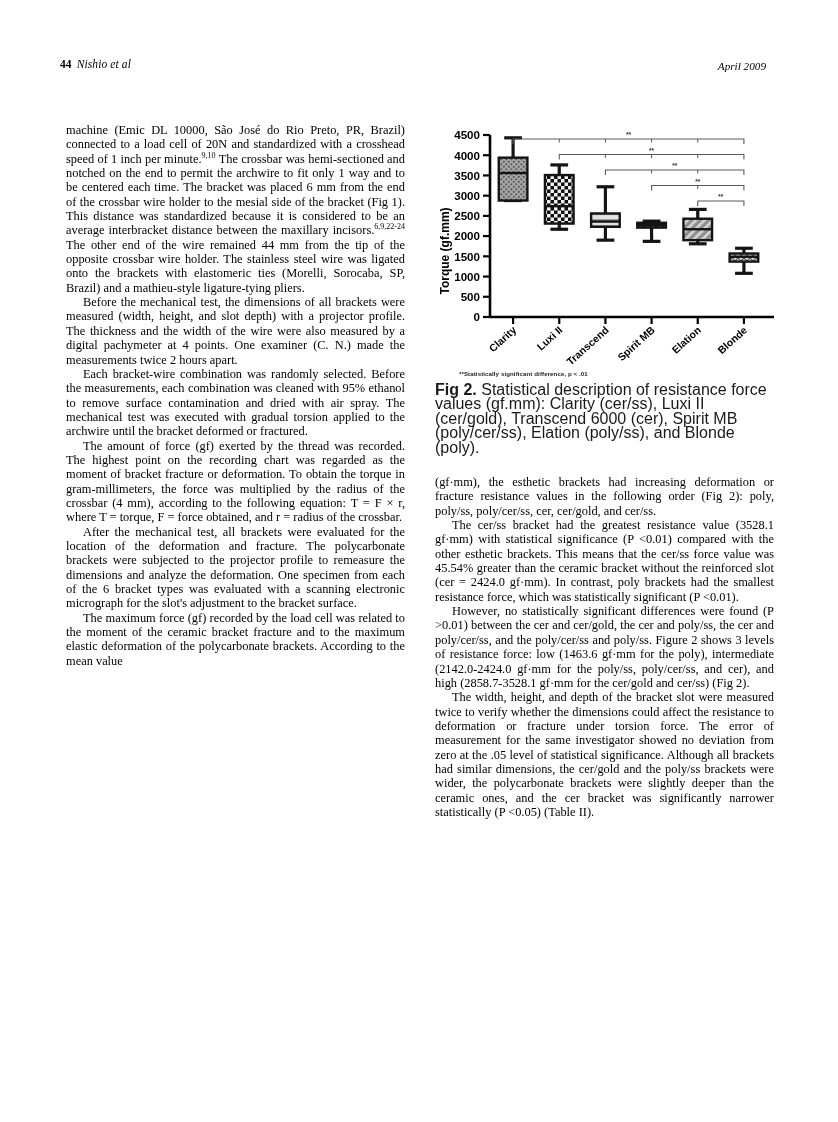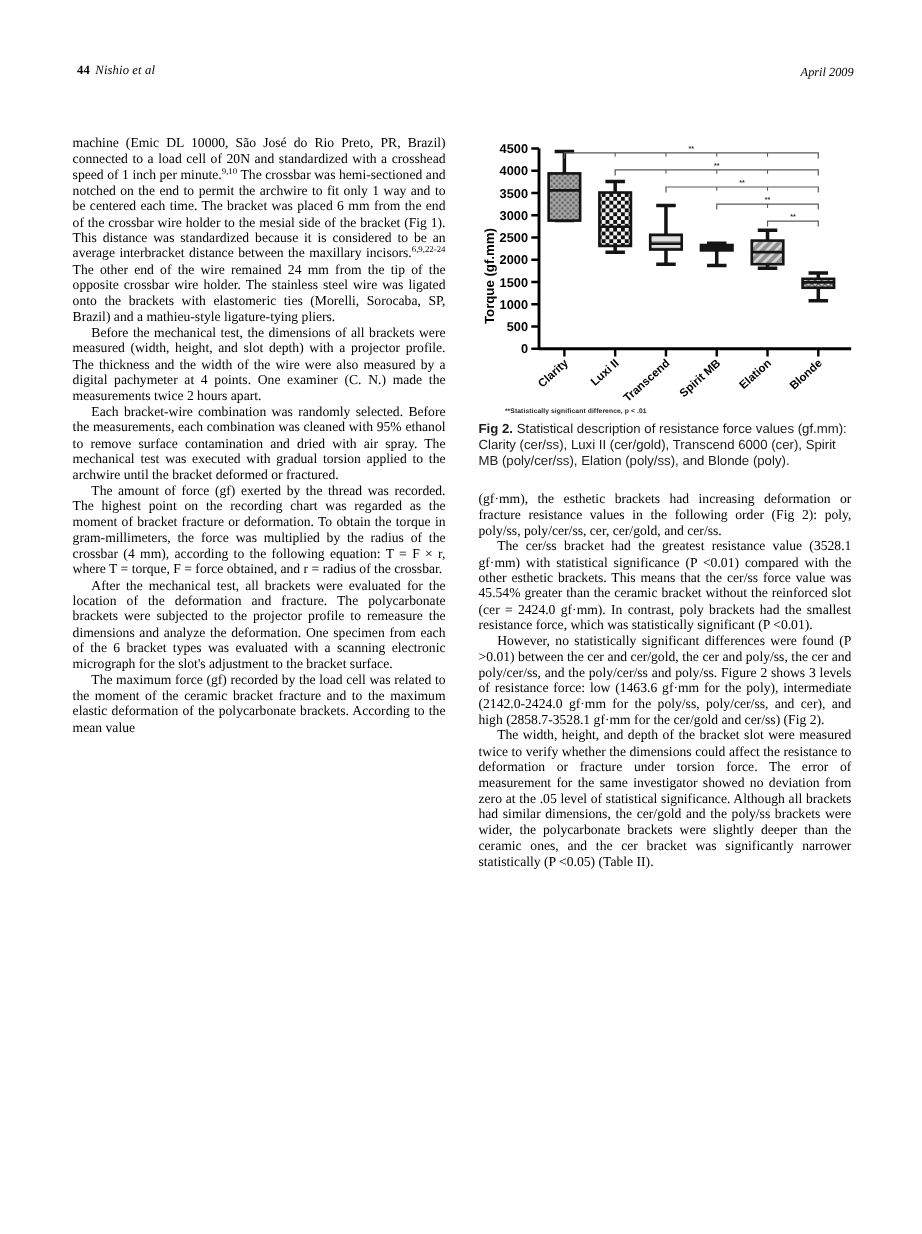--- a/index.html
+++ b/index.html
@@ -8,21 +8,21 @@
     background:#ffffff;
     font-family:"Liberation Serif", serif;
     color:#000;
     position:relative;
     overflow:hidden;
   }
   .page{position:absolute;inset:0;}
 
   
   .runhead{
-    position:absolute;left:70px;top:58px;width:706px;
+    position:absolute;left:60px;top:58px;width:706px;
     display:flex;justify-content:space-between;align-items:flex-start;
   }
   .rh-left{font-size:11.5px;font-style:italic;letter-spacing:.1px;}
   .rh-left b{font-style:normal;font-weight:bold;margin-right:5px;font-size:11.5px;}
   .rh-right{font-size:11.2px;font-style:italic;text-align:right;line-height:1.45;}
 
   
   .cols{position:absolute;left:66px;top:123px;width:708px;}
   .col{position:absolute;top:0;width:339px;}
   .col-left{left:0;}
@@ -45,21 +45,21 @@
     font-size:11.6px;font-weight:bold;margin:12px 0 4px 0;letter-spacing:.2px;
   }
 
   
   .figure{position:absolute;left:369px;top:0;width:339px;}
   .figbox{
     position:relative;width:339px;height:252px;background:#fff;
   }
   .fig-caption{
     font-family:"Liberation Sans", sans-serif;
-    font-size:12px;line-height:14.4px;margin-top:8px;text-align:left;
+    font-size:16px;line-height:14.4px;margin-top:8px;text-align:left;
     color:#1a1a1a;
   }
   .fig-caption b{font-weight:bold;}
   .fignote{
     position:absolute;left:24px;bottom:-2px;
     font-family:"Liberation Sans", sans-serif;
     font-size:6.1px;font-weight:bold;color:#222;letter-spacing:.1px;
   }
 
   
@@ -98,21 +98,21 @@
       <div>April 2009</div>
     </div>
   </div>
 
   <div class="cols">
 
     <div class="col col-left">
 
       <p class="body"><span>machine (Emic DL 10000, São José do Rio Preto, PR, Brazil) connected to a load cell of 20N and standardized with a crosshead speed of 1 inch per minute.</span><sup>9,10</sup>
         <span>The crossbar was hemi-sectioned and notched on the end to permit the archwire to fit only 1 way and to be centered each time. The bracket was placed 6 mm from the end of the crossbar wire holder to the mesial side of the bracket (Fig 1). This distance was standardized because it is considered to be an average interbracket distance between the maxillary incisors.</span><sup>6,9,22-24</sup>
-        <span>The other end of the wire remained 24 mm from the tip of the opposite crossbar wire holder. The stainless steel wire was ligated onto the brackets with elastomeric ties (Morelli, Sorocaba, SP, Brazil) and a mathieu-style ligature-tying pliers.</span>
+        <span>The other end of the wire remained 44 mm from the tip of the opposite crossbar wire holder. The stainless steel wire was ligated onto the brackets with elastomeric ties (Morelli, Sorocaba, SP, Brazil) and a mathieu-style ligature-tying pliers.</span>
       </p>
 
       <p class="body indent">Before the mechanical test, the dimensions of all brackets were measured (width, height, and slot depth) with a projector profile. The thickness and the width of the wire were also measured by a digital pachymeter at 4 points. One examiner (C. N.) made the measurements twice 2 hours apart.</p>
       <p class="body indent">Each bracket-wire combination was randomly selected. Before the measurements, each combination was cleaned with 95% ethanol to remove surface contamination and dried with air spray. The mechanical test was executed with gradual torsion applied to the archwire until the bracket deformed or fractured.</p>
       <p class="body indent">The amount of force (gf) exerted by the thread was recorded. The highest point on the recording chart was regarded as the moment of bracket fracture or deformation. To obtain the torque in gram-millimeters, the force was multiplied by the radius of the crossbar (4 mm), according to the following equation: T = F × r, where T = torque, F = force obtained, and r = radius of the crossbar.</p>
       <p class="body indent">After the mechanical test, all brackets were evaluated for the location of the deformation and fracture. The polycarbonate brackets were subjected to the projector profile to remeasure the dimensions and analyze the deformation. One specimen from each of the 6 bracket types was evaluated with a scanning electronic micrograph for the slot's adjustment to the bracket surface.</p>
 
       <p class="body indent">The maximum force (gf) recorded by the load cell was related to the moment of the ceramic bracket fracture and to the maximum elastic deformation of the polycarbonate brackets. According to the mean value</p>
     </div>
 

